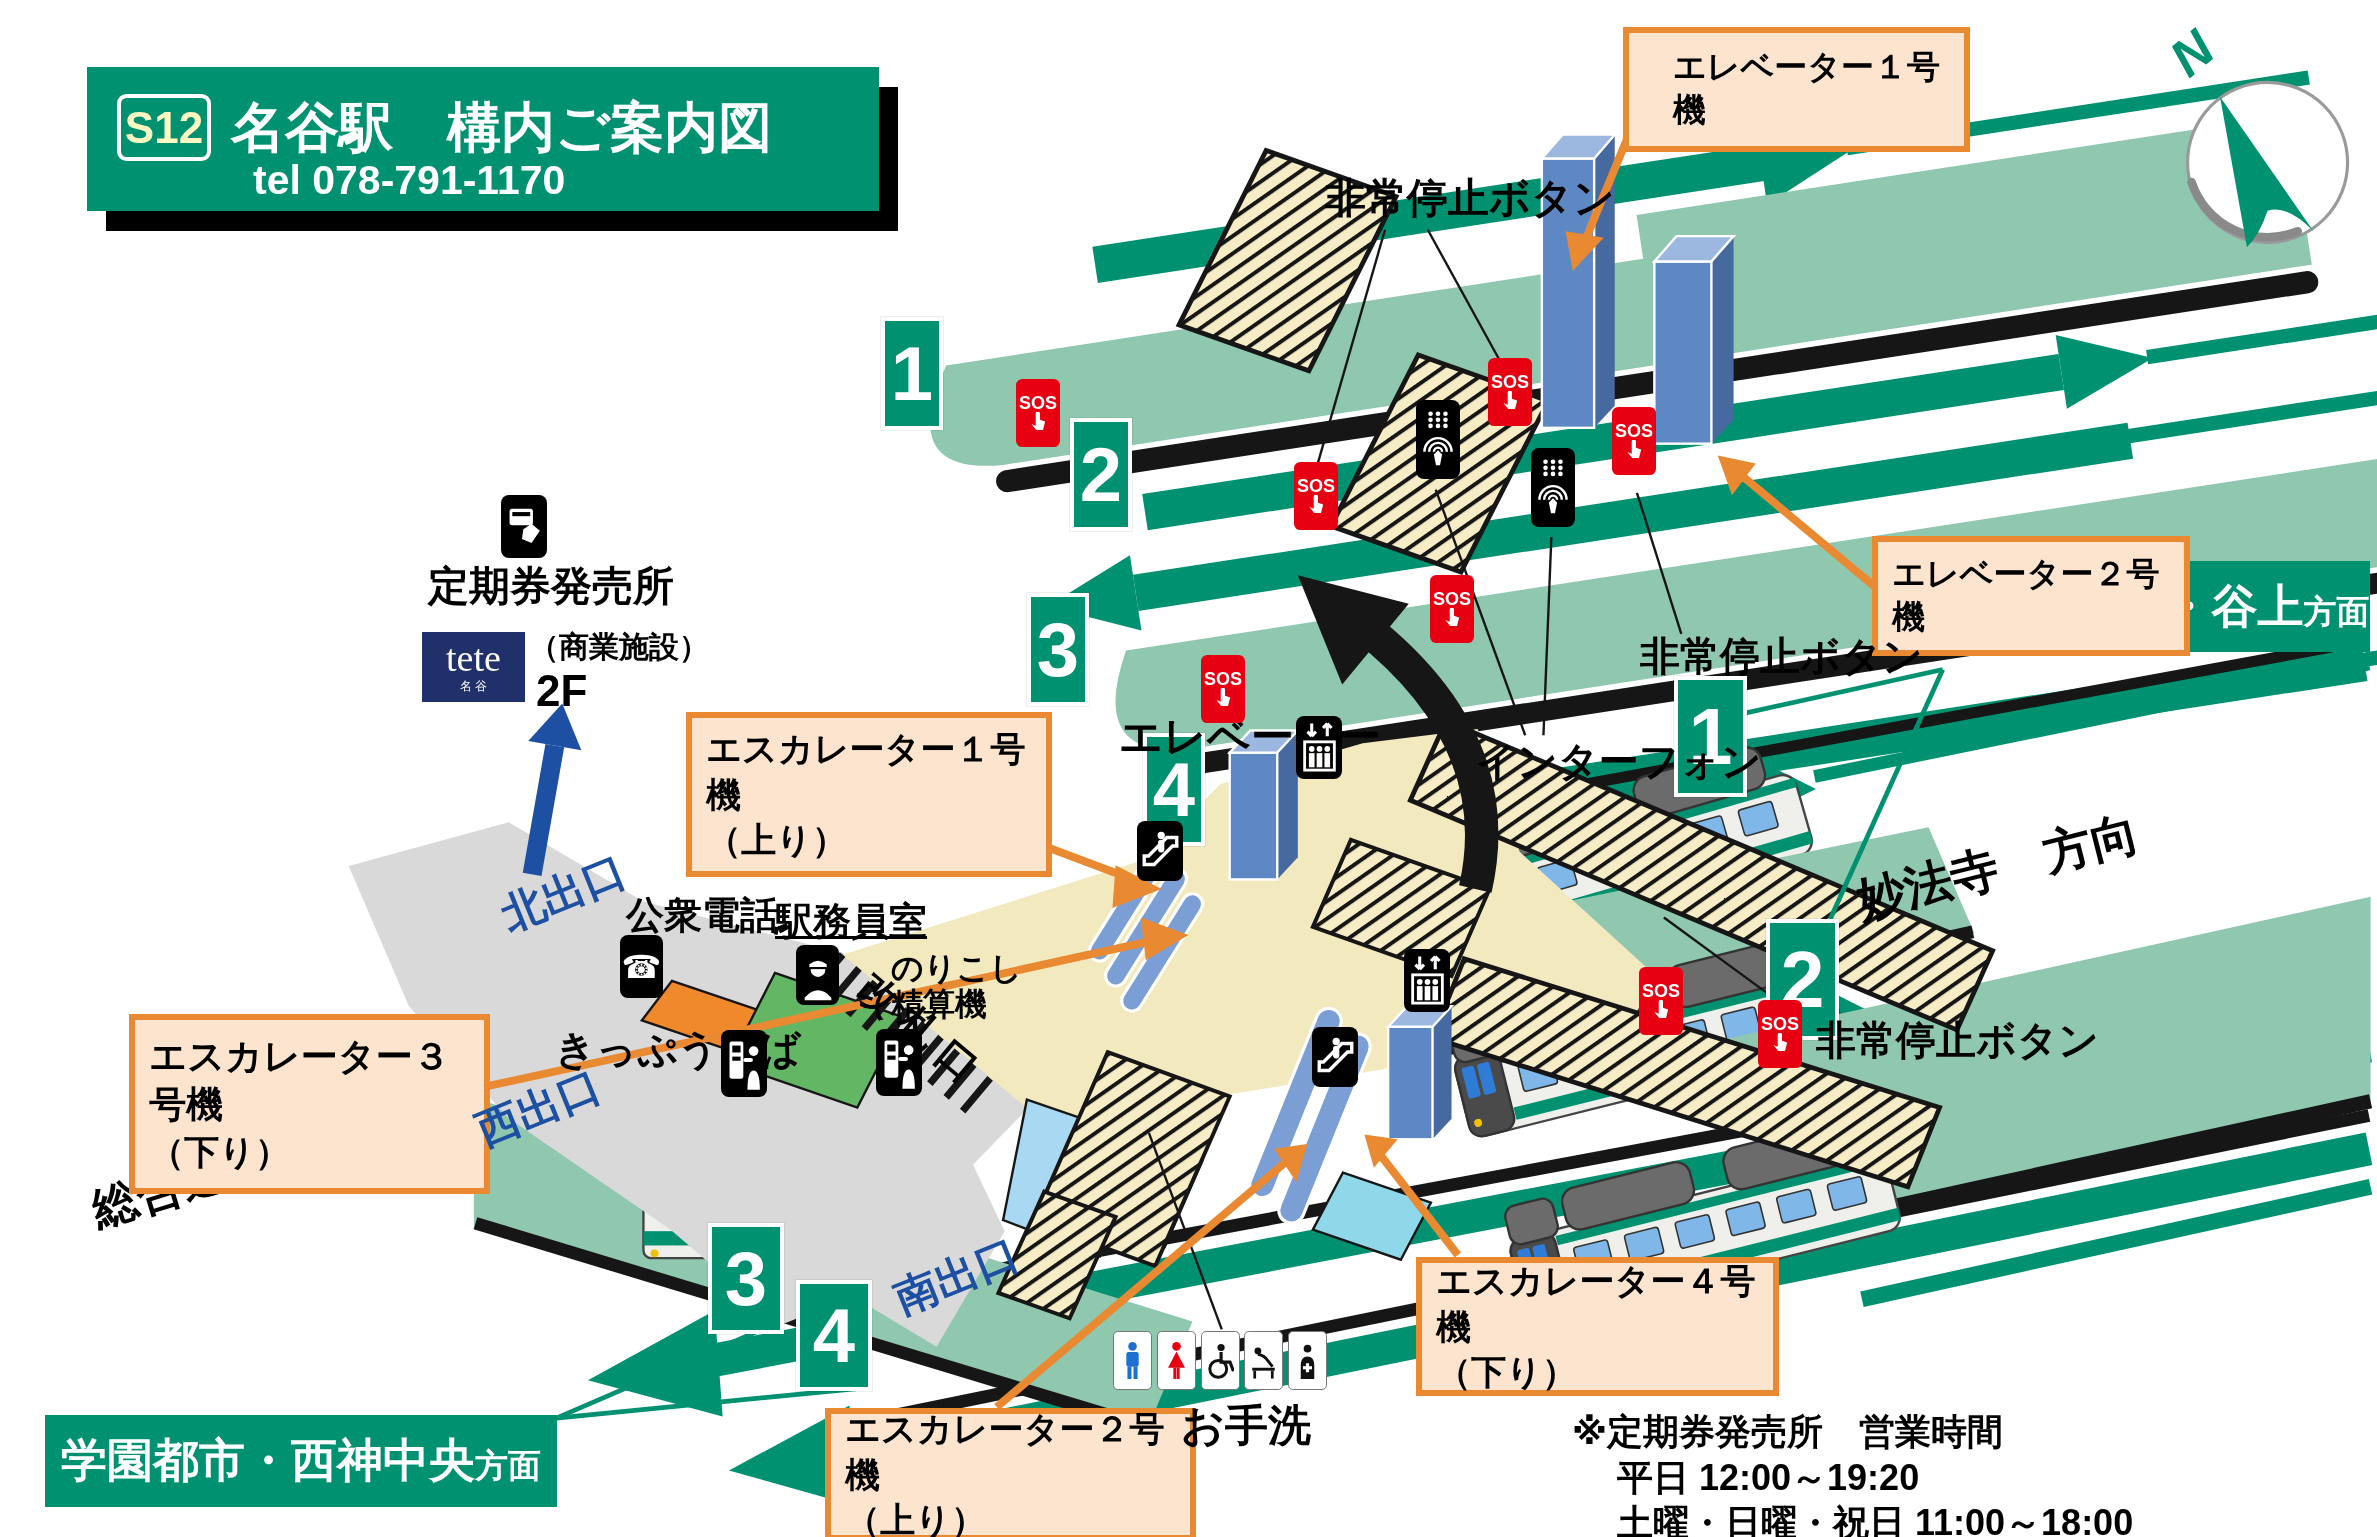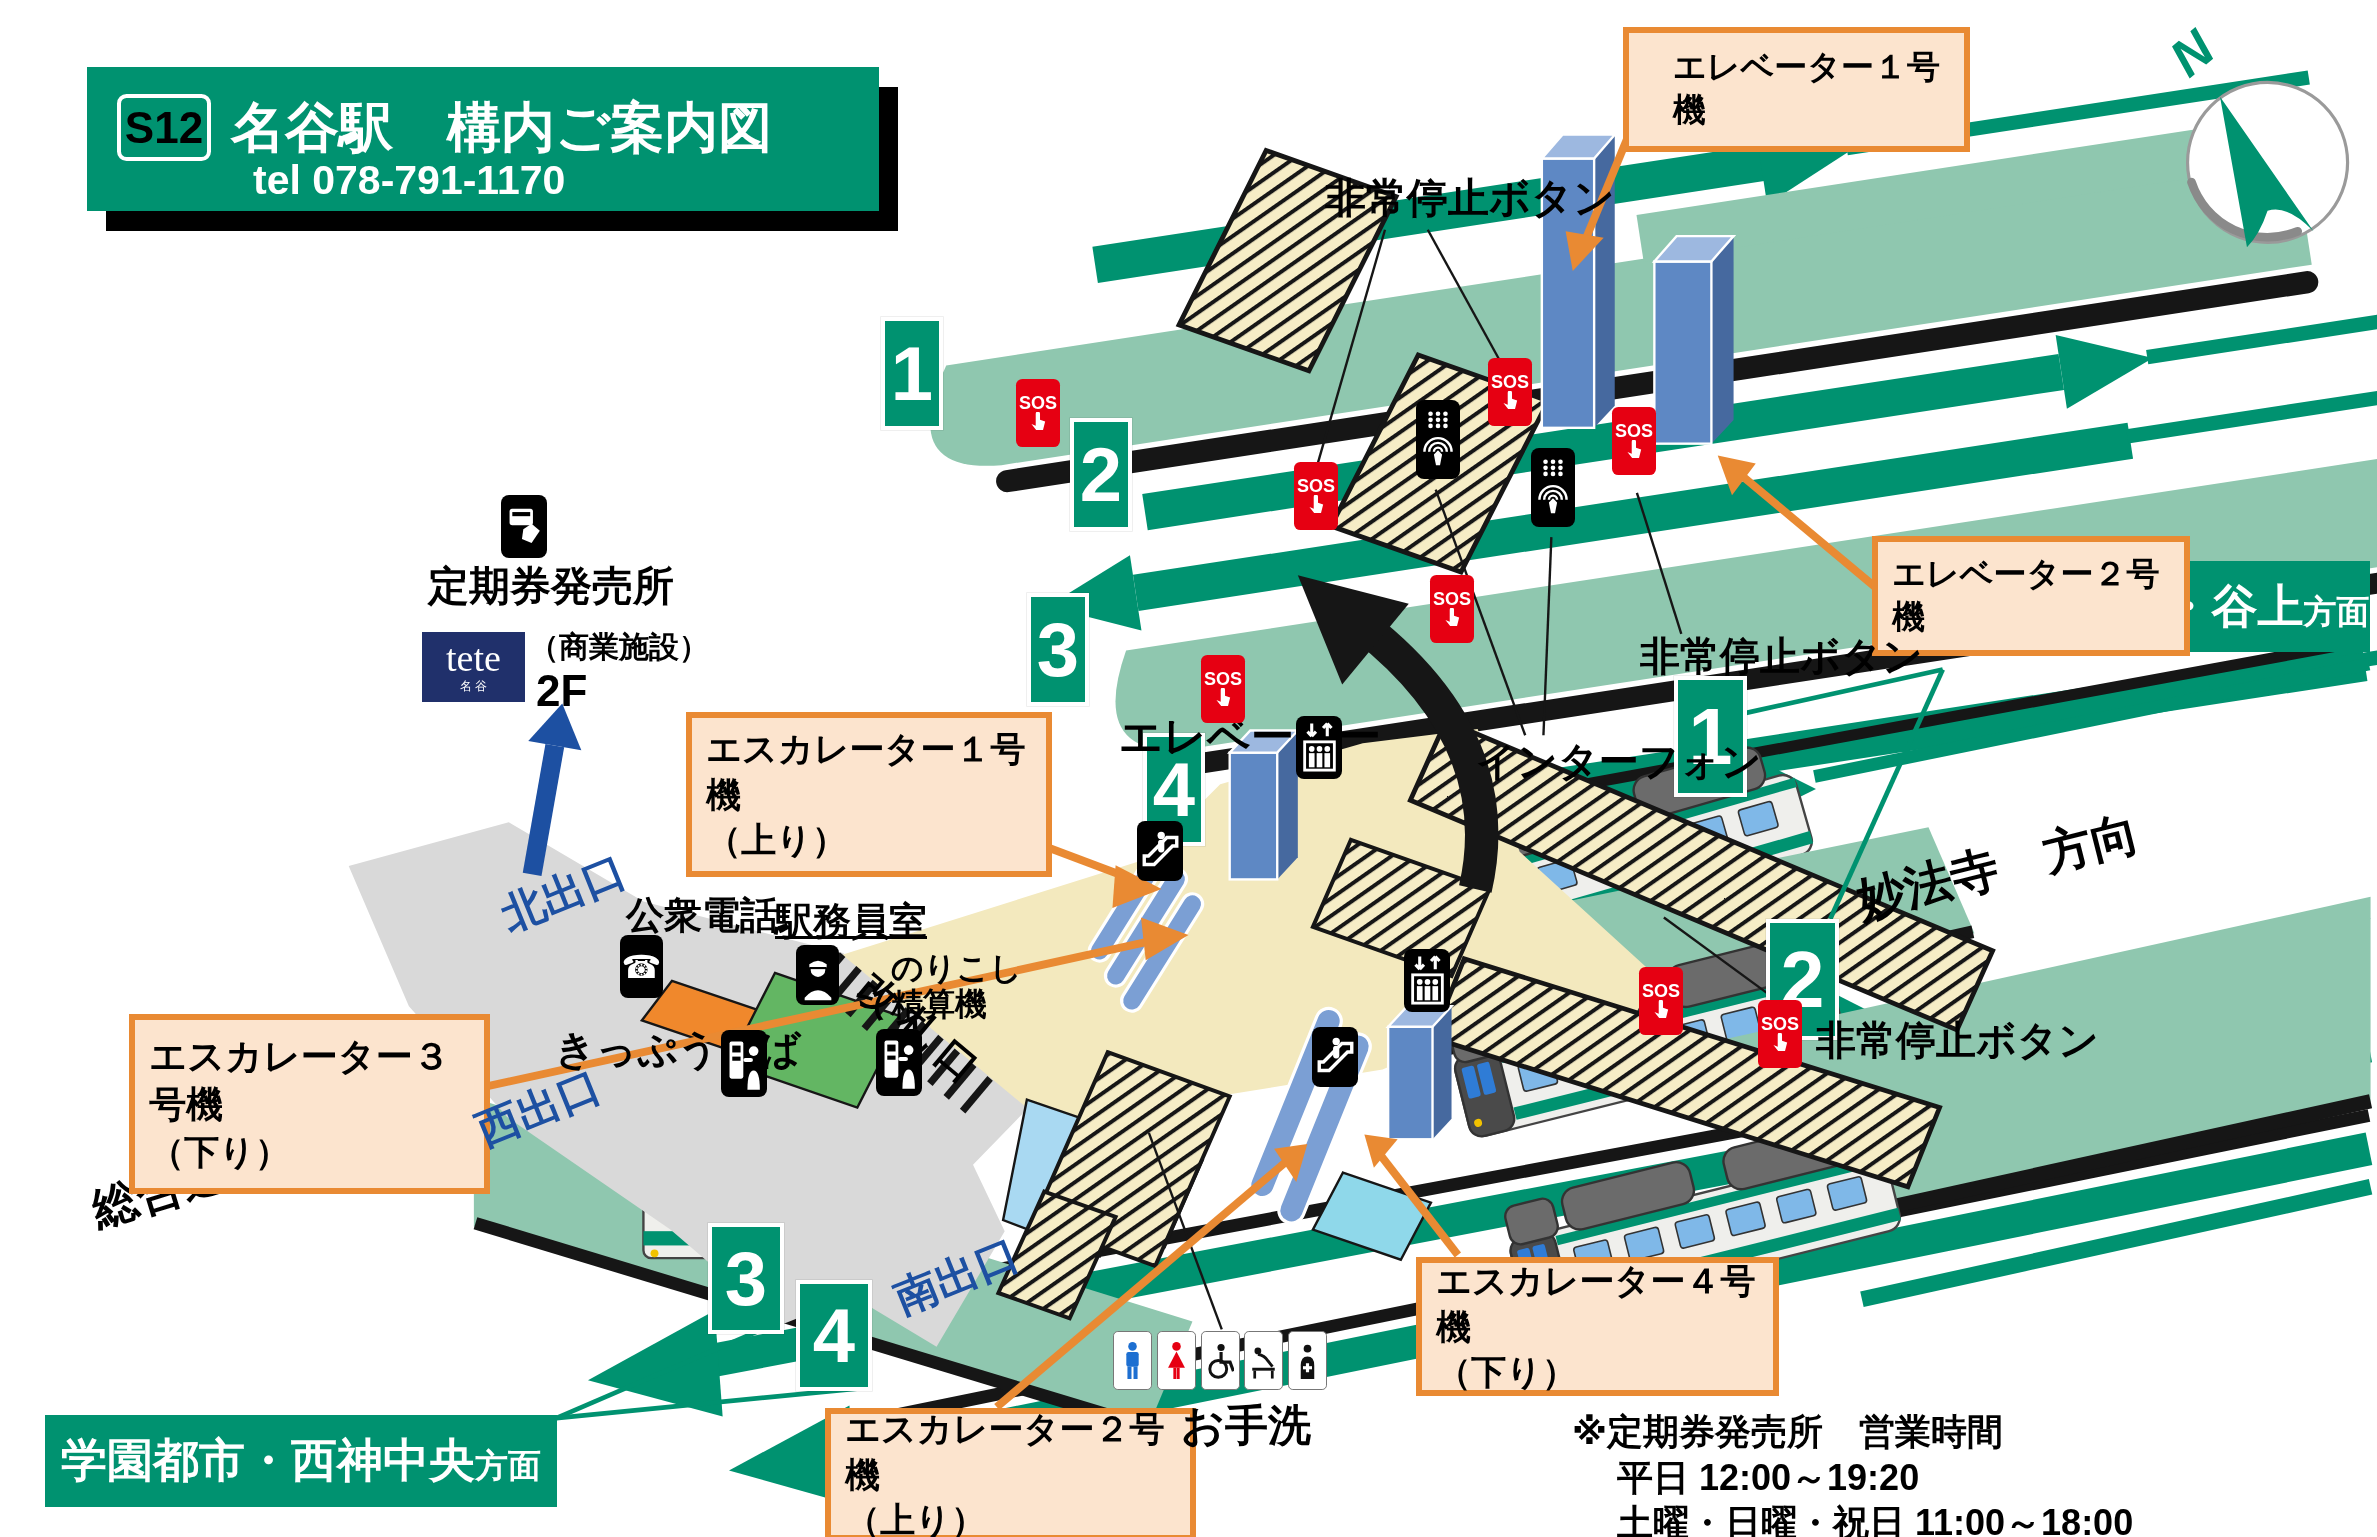--- a/index.html
+++ b/index.html
@@ -231,21 +231,21 @@
 
   <g data-name="compass">
     <circle cx="2862" cy="205" r="101" fill="#fff" stroke="#9a9a9a" stroke-width="4"></circle>
     <path d="M2766,230 A101 101 0 0 0 2900,292" stroke="#8a8a8a" stroke-width="11" fill="none" stroke-linecap="round"></path>
     <path d="M2802,122 L2920,292 Q2888,258 2862,266 Q2852,296 2836,312 Z" fill="#009270"></path>
   </g>
 </svg>
 
 <div class="ov" data-name="title-shadow" style="left:106px;top:87px;width:792px;height:144px;background:#000;"></div>
 <div class="ov" data-name="title-block" style="left:87px;top:67px;width:792px;height:144px;background:var(--green);">
-  <div class="ov" data-name="station-code-badge" style="left:30px;top:27px;width:94px;height:67px;border:4px solid #fff;border-radius:9.5px;color:#000000;font-size:44px;font-weight:bold;display:flex;align-items:center;justify-content:center;">
+  <div class="ov" data-name="station-code-badge" style="left:30px;top:27px;width:94px;height:67px;border:4px solid #fff;border-radius:9.5px;color:#fef9c3;font-size:44px;font-weight:bold;display:flex;align-items:center;justify-content:center;">
     <span data-name="station-code">S12</span>
   </div>
   <div class="ov" data-name="page-title" style="left:144px;top:25px;font-size:54px;font-weight:bold;color:#fff;white-space:nowrap;">名谷駅　構内ご案内図</div>
   <div class="ov" data-name="station-tel" style="left:166px;top:90px;font-size:41px;font-weight:bold;color:#fff;white-space:nowrap;">tel 078-791-1170</div>
 </div>
 
 <div class="lbl" data-name="compass-north-label" style="left:2173px;top:24px;font-size:52px;color:var(--green);transform:rotate(-40deg);font-style:italic;">N</div>
 
 <div class="pnum" data-name="platform-1-sign" style="left:881px;top:317px;width:54px;height:105px;font-size:76px;">
       <span>1</span>

